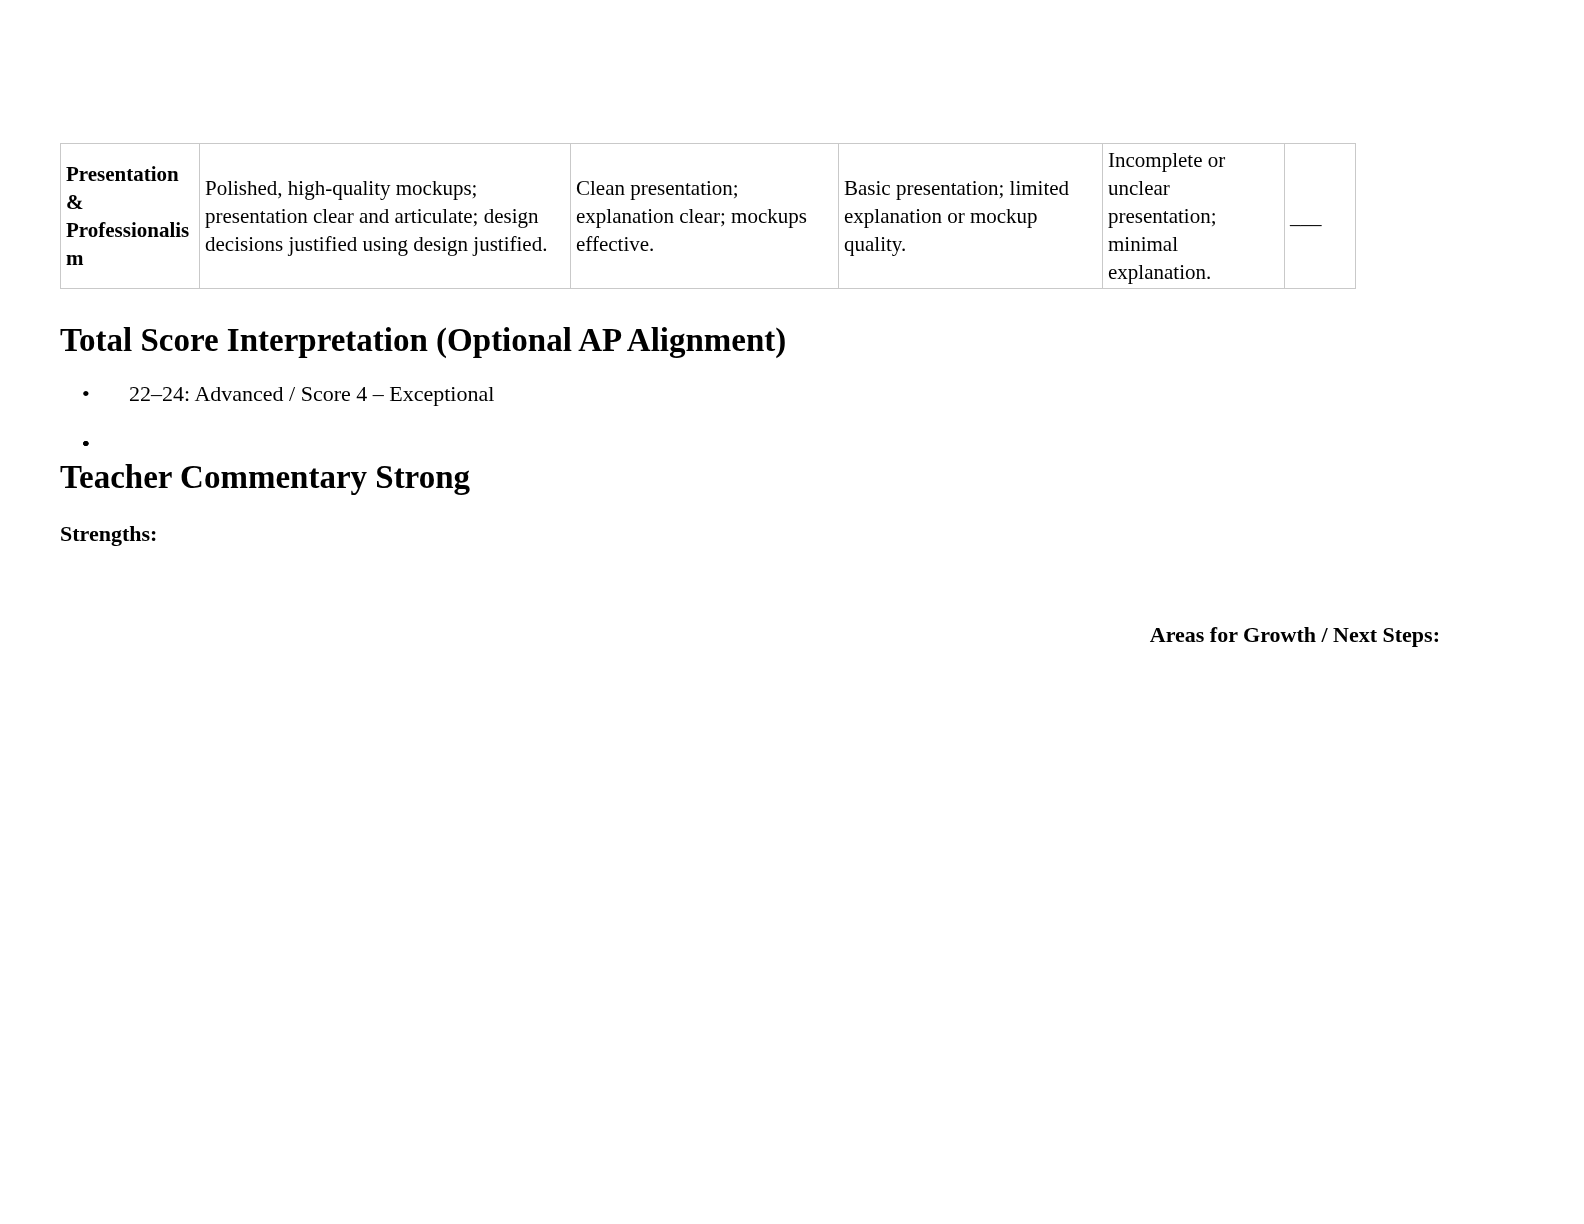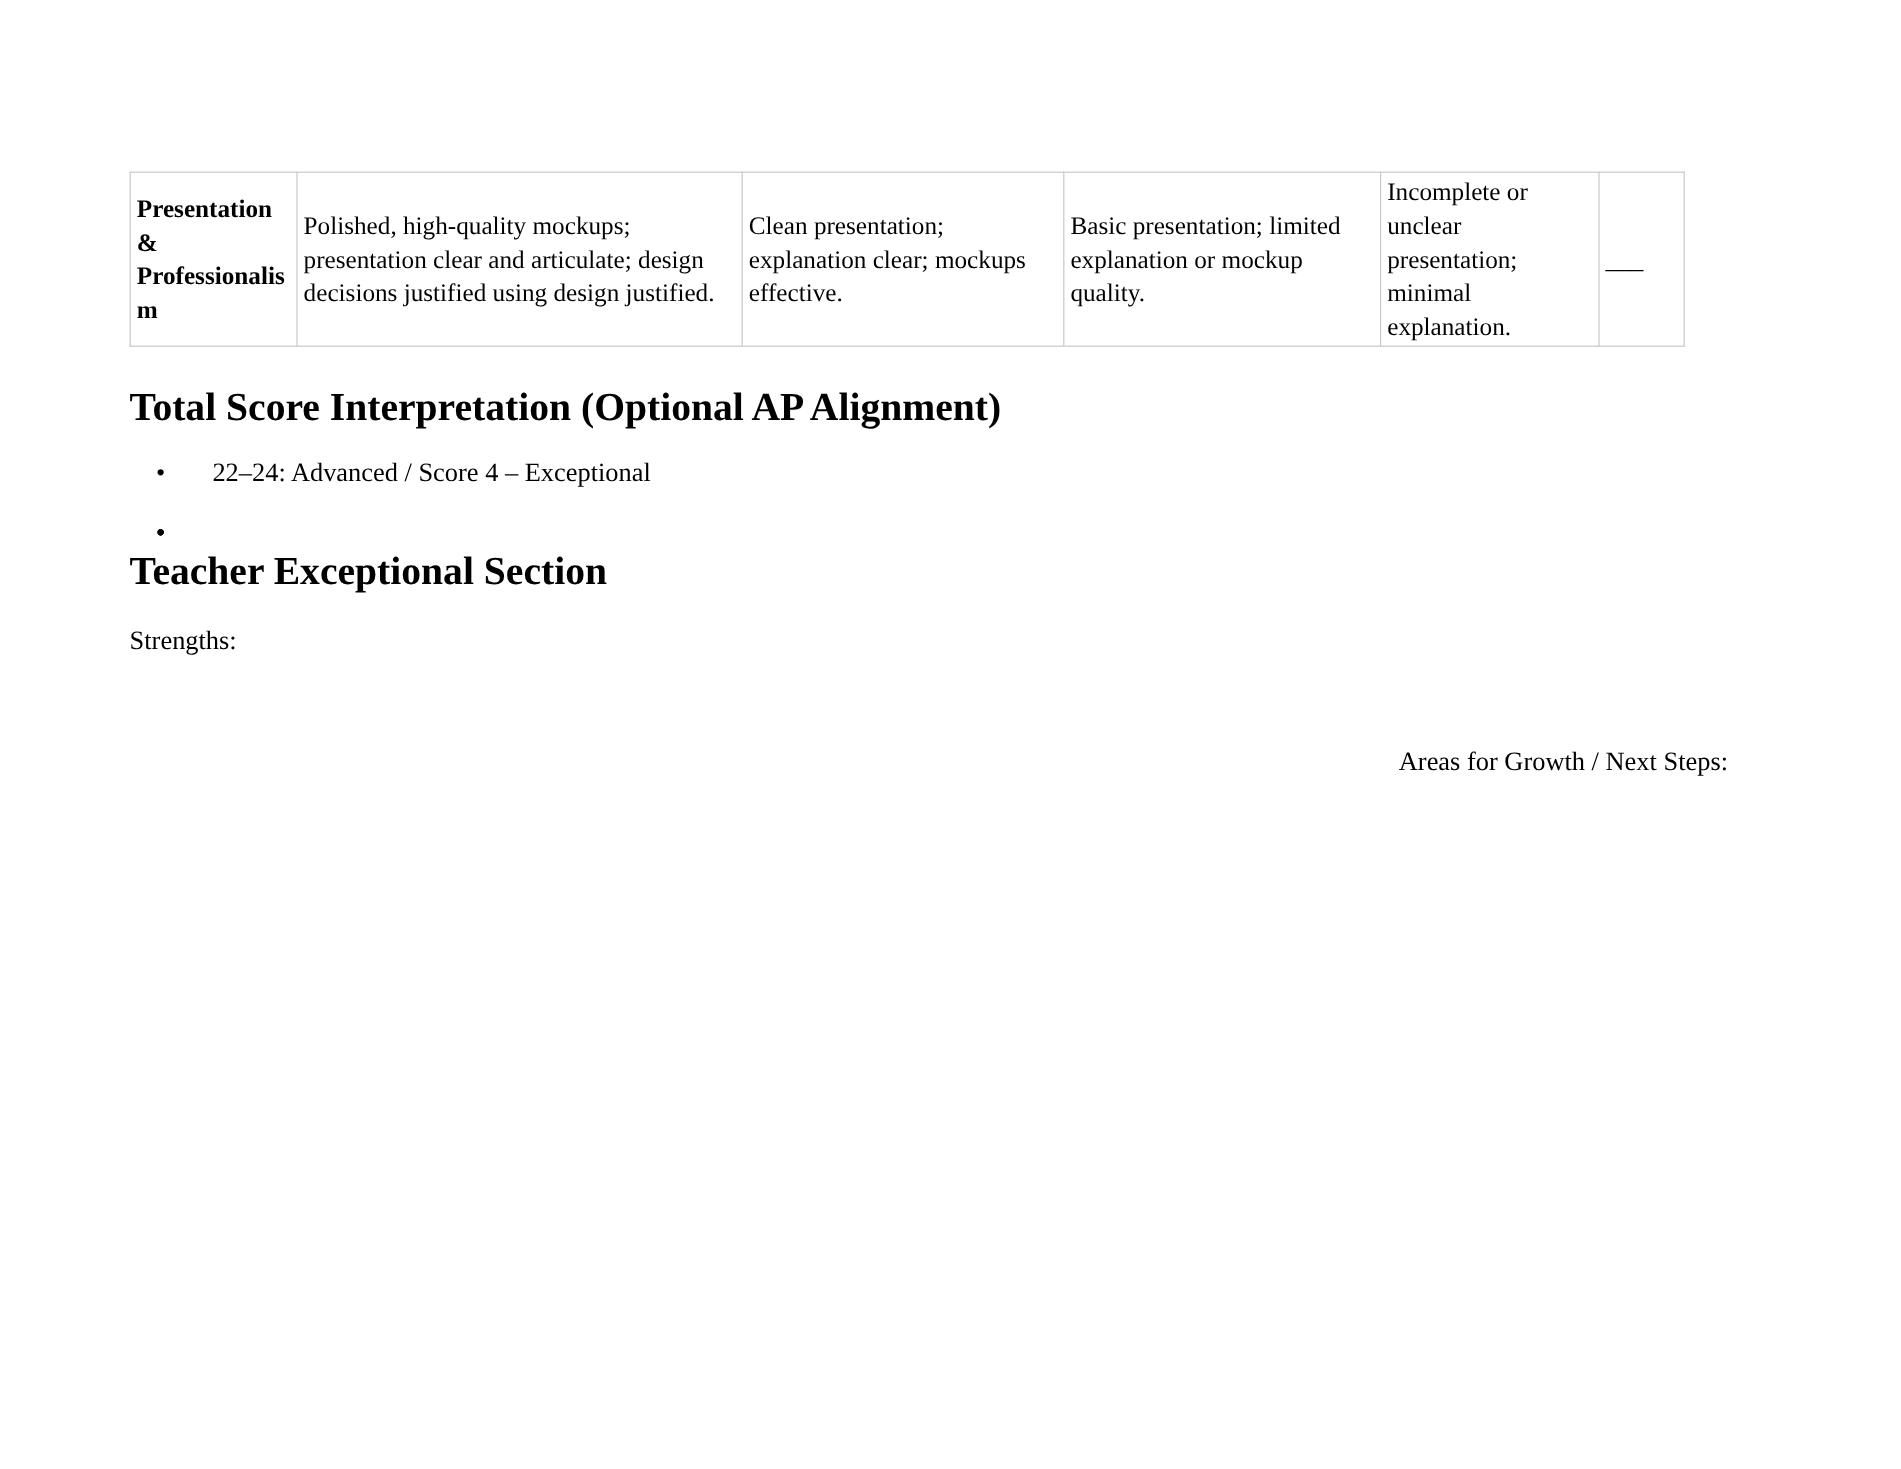--- a/index.html
+++ b/index.html
@@ -3,21 +3,21 @@
 <meta charset="utf-8">
 <style>
   * { box-sizing: border-box; }
   html, body { margin: 0; padding: 0; background: #ffffff; }
   .page {
     position: relative;
     width: 1584px;
     height: 1224px;
     background: #ffffff;
     color: #000000;
-    padding: 143px 144px 0 108px;
+    padding: 143px 144px 0 60px;
     overflow: hidden;
     font-family: "Liberation Serif", "DejaVu Serif", serif;
   }
 
   
   table.rubric {
     border-collapse: collapse;
     table-layout: fixed;
     width: 1295px;
     font-size: 21px;
@@ -65,21 +65,21 @@
   ul.score-list .bullet {
     position: absolute;
     left: 22px;
     top: 0;
   }
 
   
   p.field-label {
     font-size: 22px;
     line-height: 28px;
-    font-weight: normal;
+    font-weight: bold;
     margin: 26px 0 0 0;
   }
   p.field-label.growth { margin-top: 73px; text-align: right; }
 </style>
 </head>
 <body>
 
 <div class="page">
 
   <table class="rubric">
@@ -114,19 +114,19 @@
       <span class="bullet">•</span>
     </li>
     <li>
       <span class="bullet">•</span>
     </li>
     <li>
       <span class="bullet">•</span>
     </li>
   </ul>
 
-  <h2 class="doc-heading commentary-heading">Teacher Exceptional Section</h2>
+  <h2 class="doc-heading commentary-heading">Teacher Commentary Strong</h2>
 
   <p class="field-label strengths">Strengths:</p>
 
   <p class="field-label growth">Areas for Growth / Next Steps:</p>
 
 </div>
 
 </body></html>

